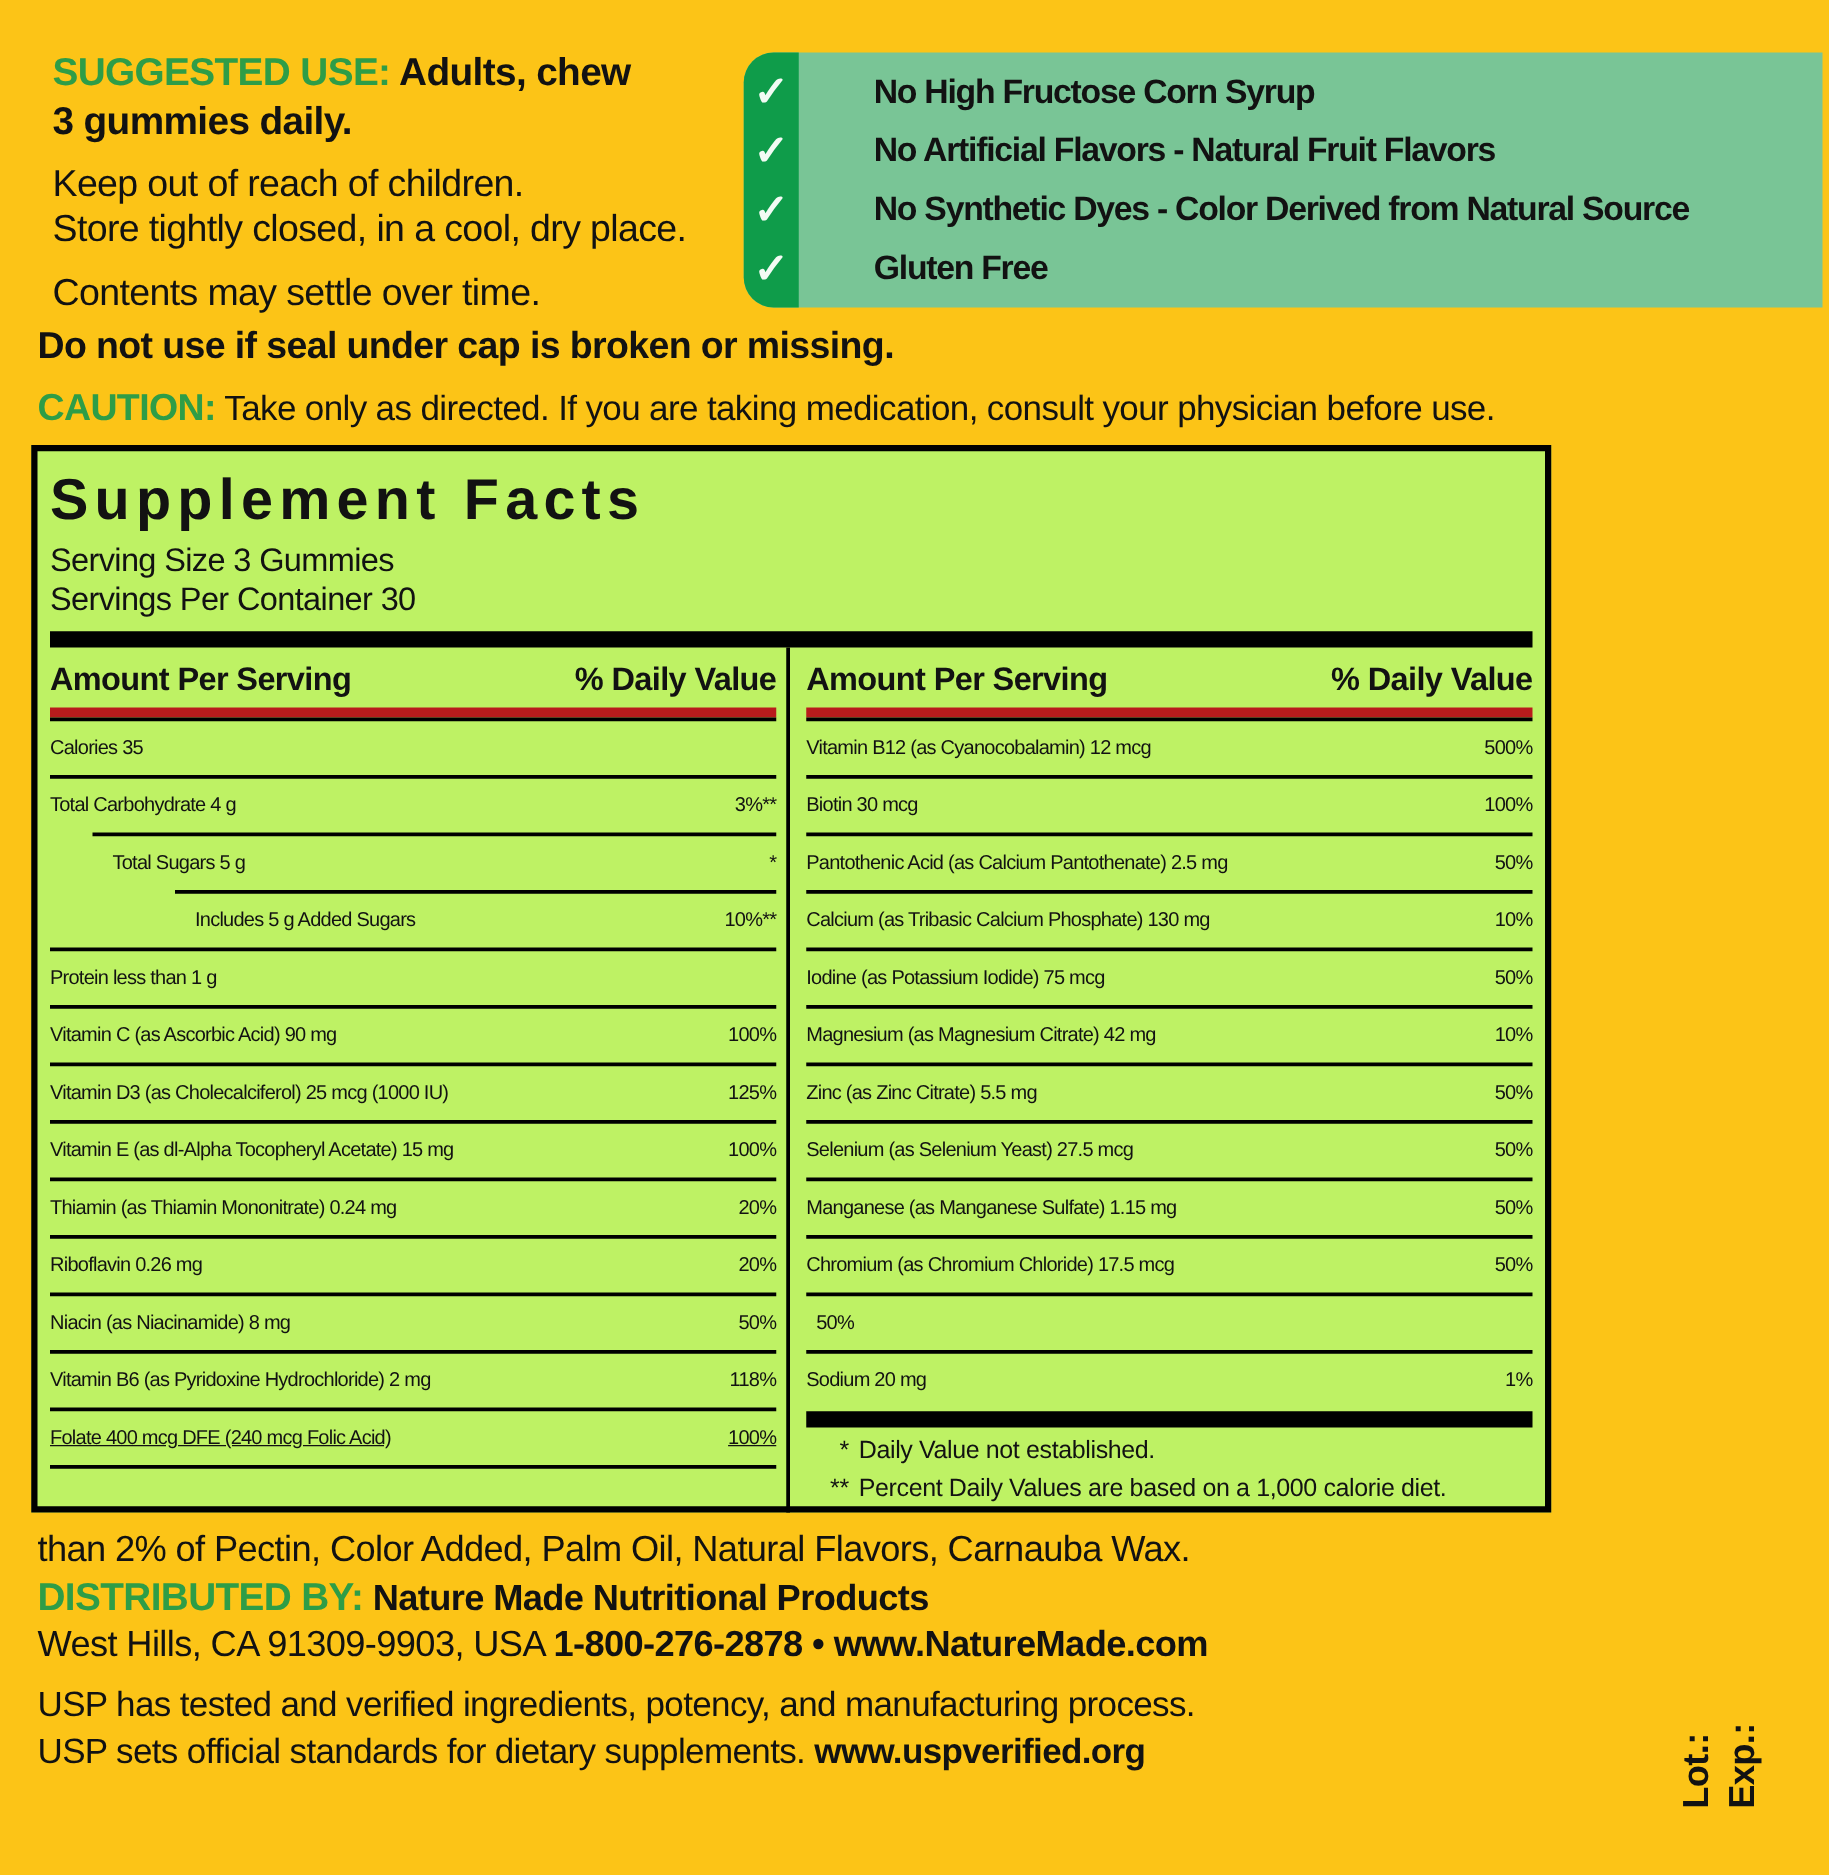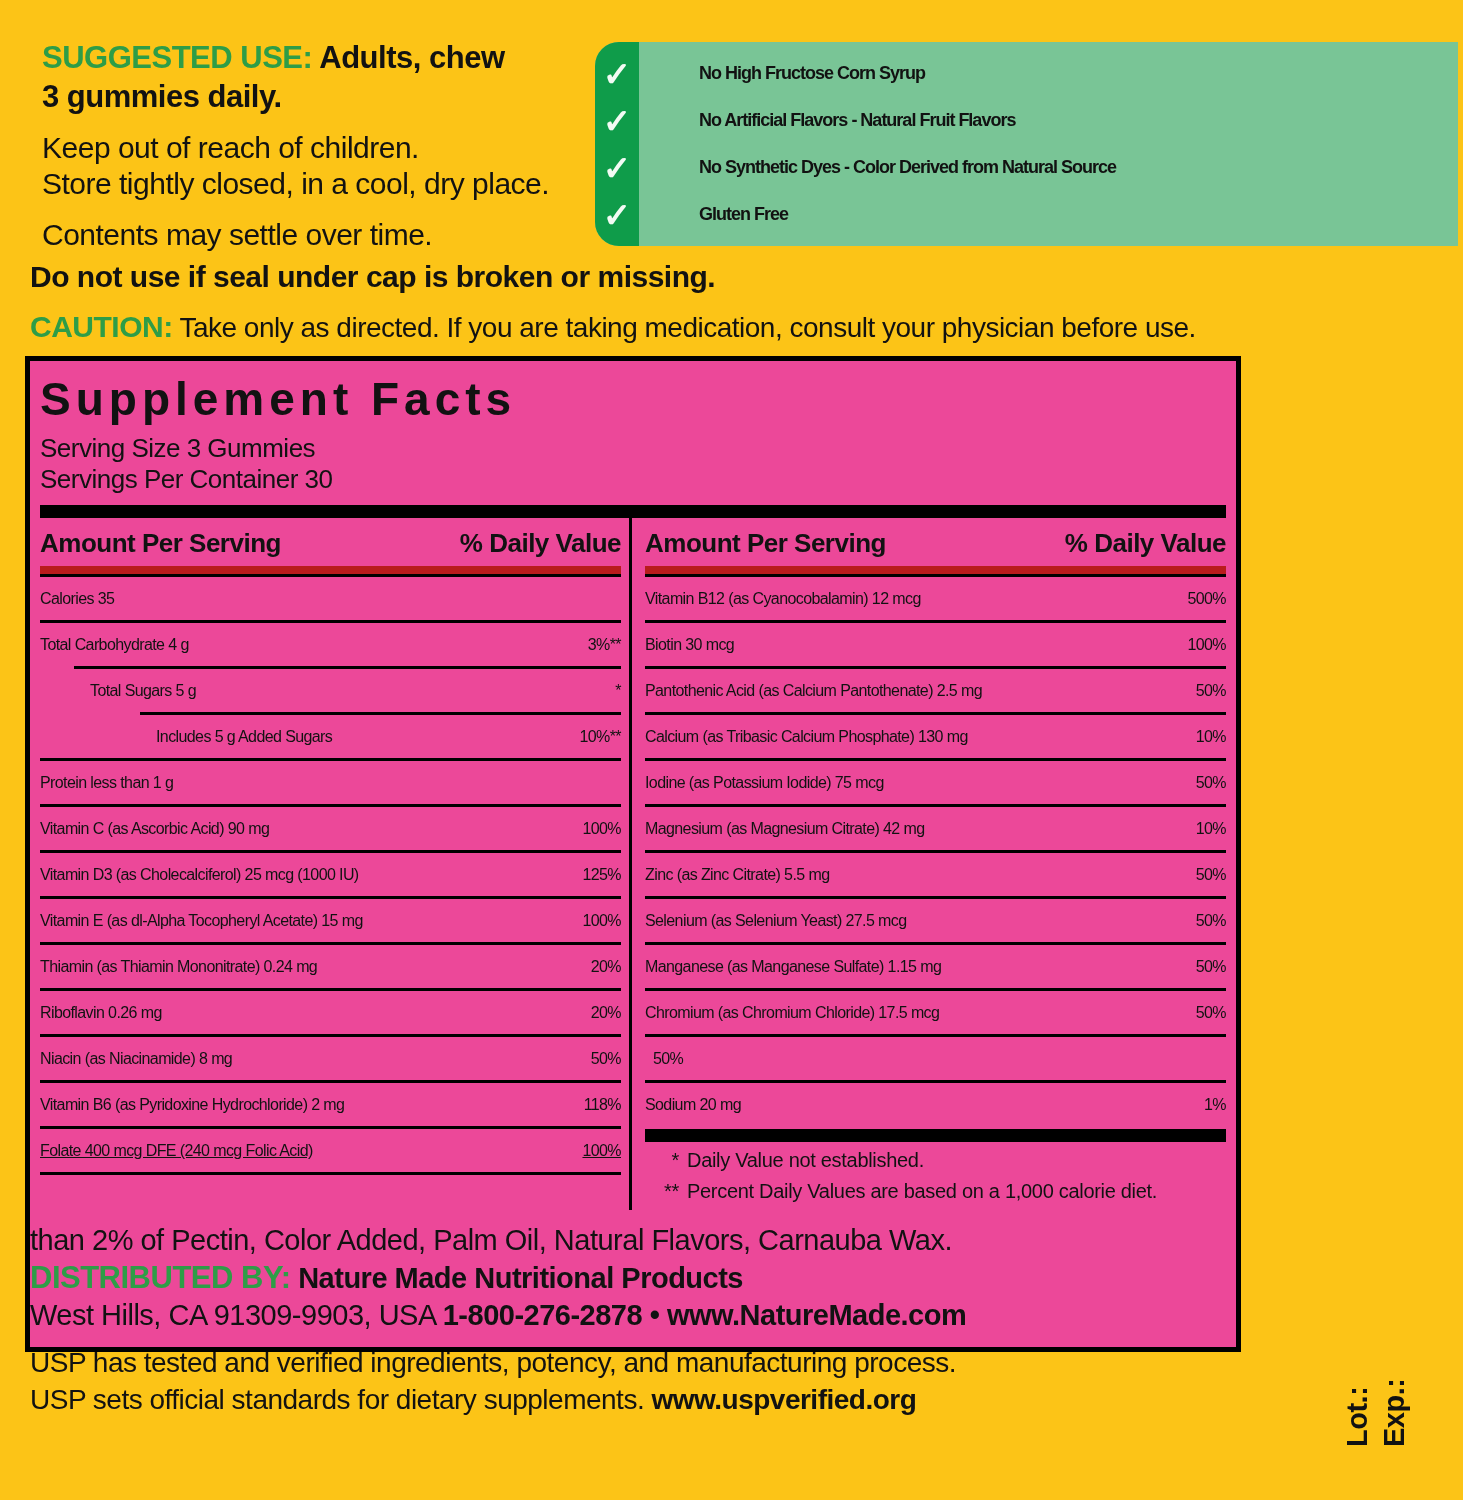--- a/index.html
+++ b/index.html
@@ -30,33 +30,33 @@
   .claims-strip {
     position:absolute; left:0; top:0; bottom:0; width:44px;
     background:#0F9C4A; border-radius:24px 0 0 24px;
   }
   .claim { position:relative; display:flex; align-items:center; }
   .claim .check {
     width:44px; flex:none; text-align:center;
     color:#F2FBF4; font-size:34px; font-weight:bold; line-height:34px;
   }
   .claim .claim-label {
-    margin-left:60px; font-size:18px; font-weight:bold; letter-spacing:-1px;
+    margin-left:60px; font-size:27px; font-weight:bold; letter-spacing:-1px;
     white-space:nowrap;
   }
 
   
   .seal-warning { position:absolute; left:30px; top:260px; font-size:30px; font-weight:bold; letter-spacing:-0.5px; }
   .caution { position:absolute; left:30px; top:310px; font-size:28px; letter-spacing:-0.5px; width:1380px; }
   .caution .green { font-size:30px; font-weight:bold; }
 
   
   .facts {
-    position:absolute; left:25px; top:356px; width:1216px; height:996px;
-    background:#ec4899; border:5px solid #000; padding:8px 10px 8px 10px;
+    position:absolute; left:25px; top:356px; width:1216px; height:854px;
+    background:#bef264; border:5px solid #000; padding:8px 10px 8px 10px;
   }
   .facts-title { font-size:46px; font-weight:bold; letter-spacing:5px; line-height:56px; margin-top:2px; }
   .serving { font-size:26px; line-height:31px; letter-spacing:-0.5px; margin-top:6px; }
   .serving2 { font-size:26px; line-height:31px; letter-spacing:-0.5px; }
   .thickbar { height:13px; background:#000; margin-top:10px; }
   .cols { display:flex; min-height:692px; }
   .col { display:flex; flex-direction:column; }
   .col-left  { width:592px; border-right:3px solid #000; padding-right:8px; }
   .col-right { flex:1; padding-left:13px; }
   .col-head {

